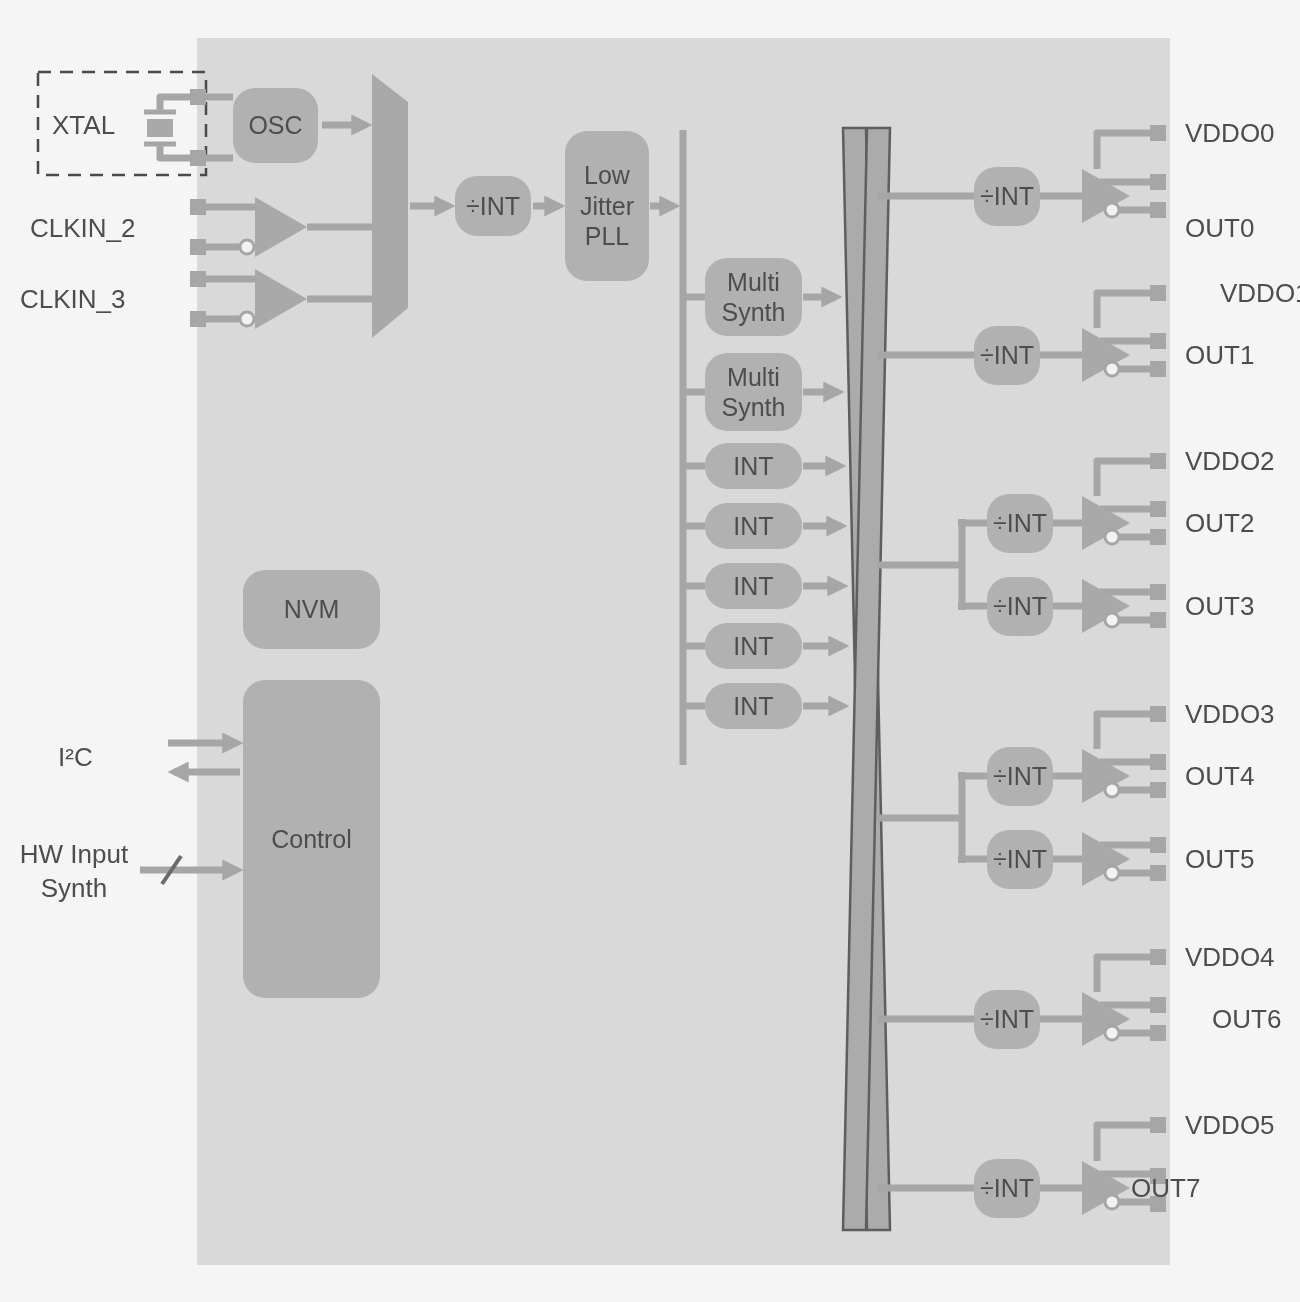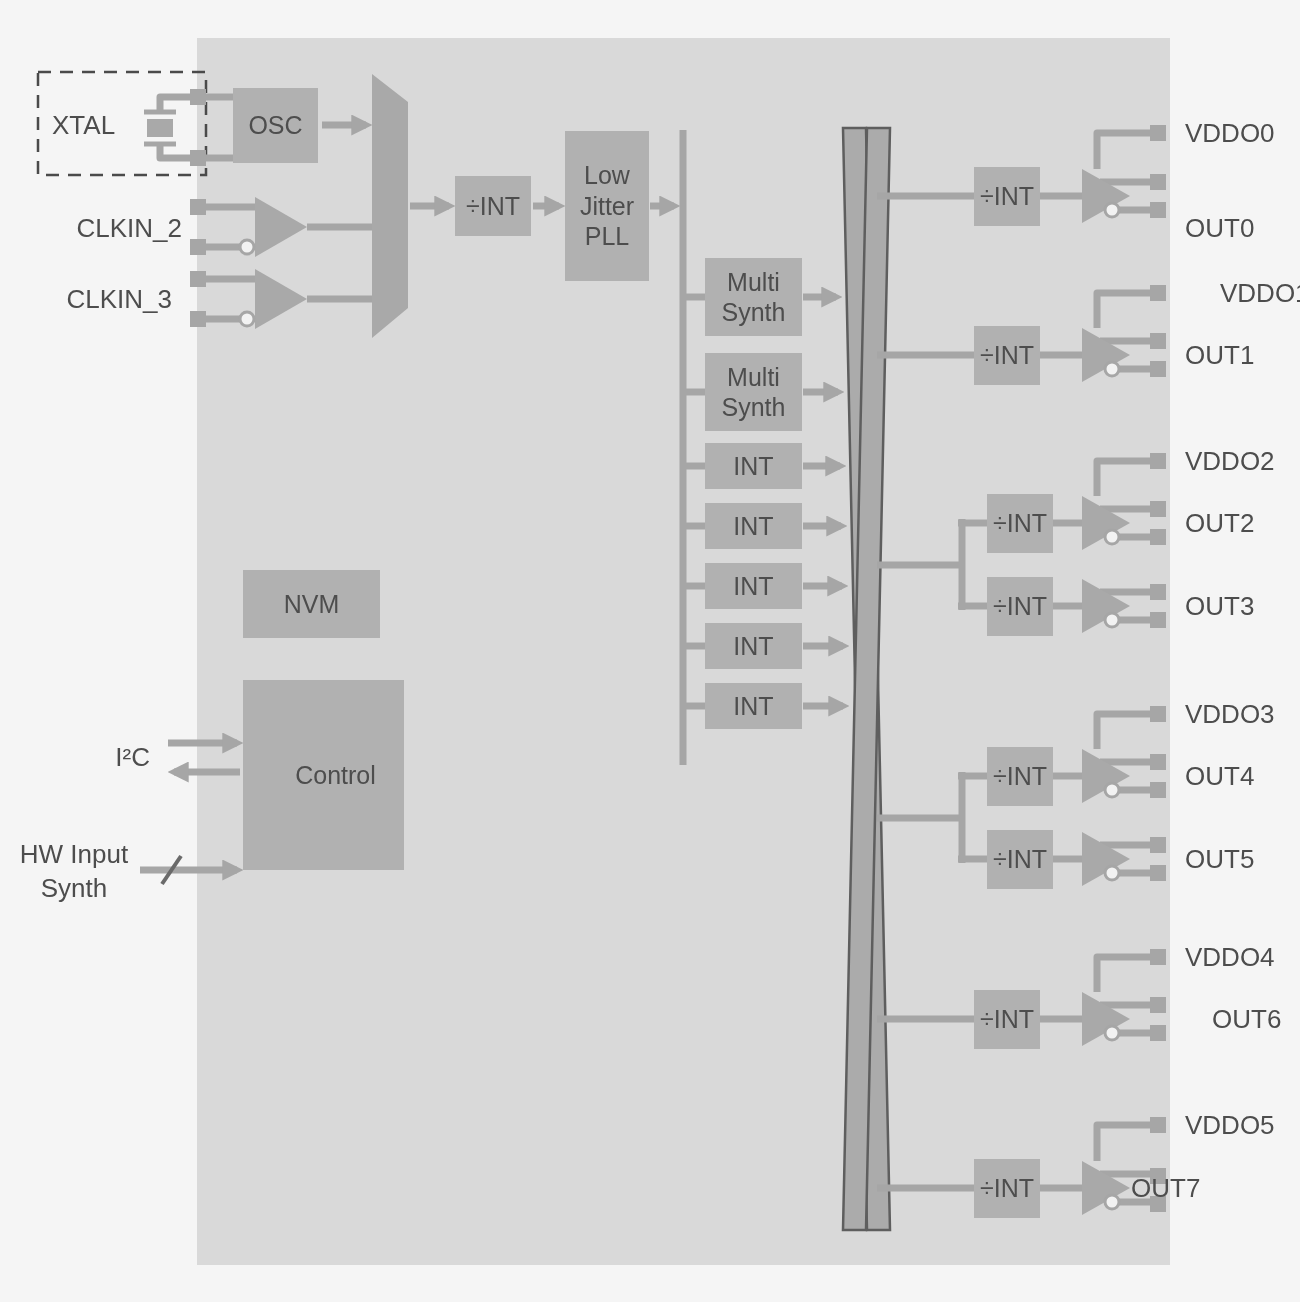--- a/index.html
+++ b/index.html
@@ -7,24 +7,24 @@
     width:1300px;height:1302px;position:relative;overflow:hidden;
     background:var(--background,#f5f5f5);
     font-family:"Liberation Sans",sans-serif;
     color:var(--text,#4d4d4d);
   }
   .abs{position:absolute;}
   .chip{background:var(--chip-body,#d9d9d9);}
   .block{
     background:var(--block-fill,#b1b1b1);
     display:flex;flex-direction:column;align-items:center;justify-content:center;
-    text-align:center;font-size:25px;line-height:1.22;color:var(--text,#4d4d4d);
+    text-align:center;font-size:25px;line-height:1.22;color:var(--text,#4d4d4d);border-radius:22px;
   }
   .lbl{font-size:26px;line-height:30px;white-space:nowrap;}
-  .r{text-align:right;}
+  .r{text-align:left;}
   .c{text-align:center;}
   svg{position:absolute;left:0;top:0;}
   .wire{stroke:var(--wire,#a6a6a6);stroke-width:7;fill:none;stroke-linejoin:round;}
   .plate{stroke:var(--wire,#a6a6a6);stroke-width:5;fill:none;}
   .shape{fill:var(--shape-fill,#a9a9a9);}
   .pin{fill:var(--wire,#a6a6a6);}
   .bubble{fill:#f2f2f2;stroke:var(--wire,#a6a6a6);stroke-width:3;}
   .xbar{fill:var(--crossbar-fill,#ababab);stroke:var(--crossbar-outline,#5e5e5e);stroke-width:2.5;}
   .dash{fill:none;stroke:#4a4a4a;stroke-width:2.5;stroke-dasharray:13 9;}
   .slash{stroke:#6a6a6a;stroke-width:4;fill:none;}
@@ -272,25 +272,25 @@
 <div class="abs block" style="left:705px;top:563px;width:97px;height:46px;">
   <span>INT</span>
 </div>
 <div class="abs block" style="left:705px;top:623px;width:97px;height:46px;">
   <span>INT</span>
 </div>
 <div class="abs block" style="left:705px;top:683px;width:97px;height:46px;">
   <span>INT</span>
 </div>
 
-<div class="abs block" style="left:243px;top:570px;width:137px;height:68px;">
+<div class="abs block" style="left:243px;top:570px;width:137px;height:79px;">
   <span>NVM</span>
 </div>
 
-<div class="abs block" style="left:243px;top:680px;width:137px;height:190px;padding-left:24px;">
+<div class="abs block" style="left:243px;top:680px;width:137px;height:318px;">
   <span>Control</span>
 </div>
 
 <div class="abs block" style="left:974px;top:167px;width:66px;height:59px;">
   <span>÷INT</span>
 </div>
 <div class="abs block" style="left:974px;top:326px;width:66px;height:59px;">
   <span>÷INT</span>
 </div>
 <div class="abs block" style="left:987px;top:494px;width:66px;height:59px;">

